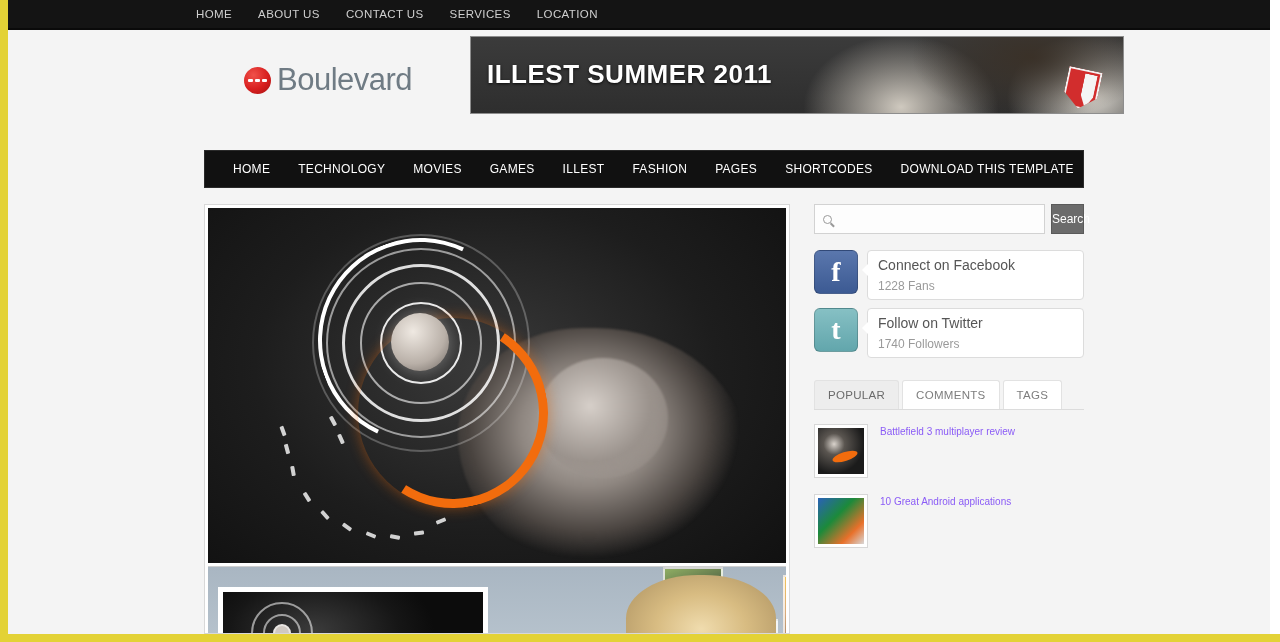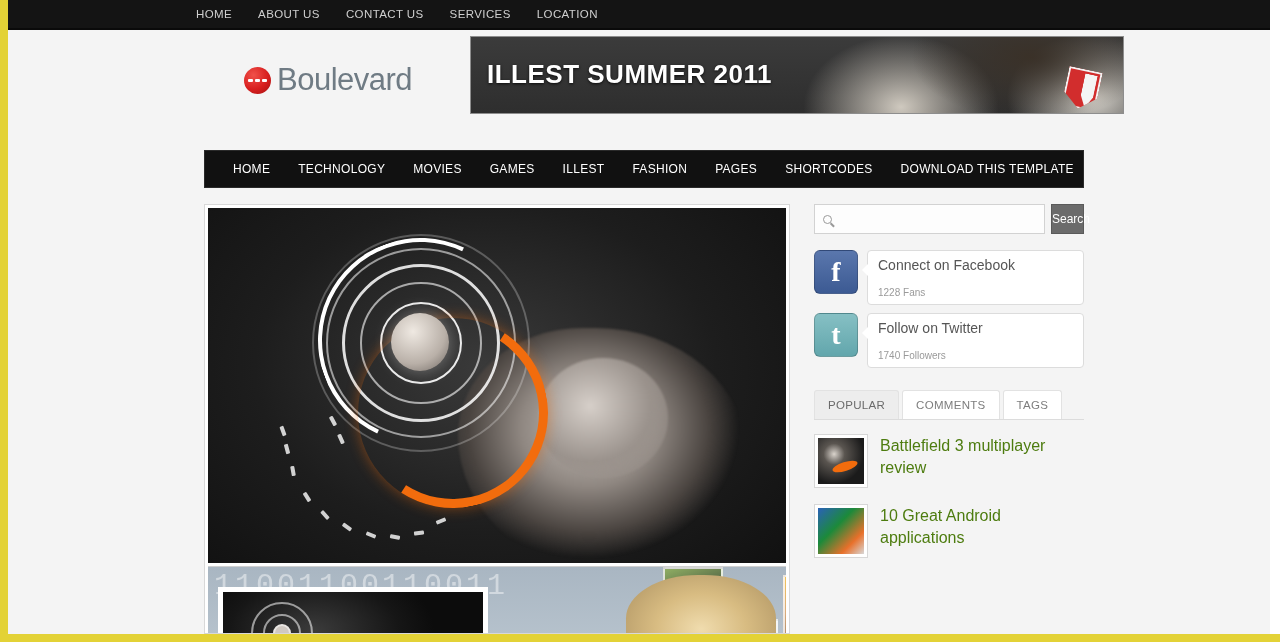--- a/index.html
+++ b/index.html
@@ -240,21 +240,21 @@
   .social-body {
     flex: 1; background: #fff; border: 1px solid #dcdcdc; border-radius: 4px;
     padding: 6px 10px; position: relative;
   }
   .social-body::before {
     content: ""; position: absolute; left: -6px; top: 13px;
     border-top: 6px solid transparent; border-bottom: 6px solid transparent;
     border-right: 6px solid #fff;
   }
   .social-ttl { font-size: 14px; color: #555; }
-  .social-sub { font-size: 10px; color: #9a9a9a; margin-top: 14px; }
+  .social-sub { font-size: 12px; color: #9a9a9a; margin-top: 6px; }
   .tabs {
     margin-top: 22px; display: flex; gap: 3px;
     border-bottom: 1px solid #dcdcdc;
   }
   .tab {
     padding: 8px 13px; font-size: 11.5px; color: #7d7d7d; letter-spacing: .3px;
     border: 1px solid #e2e2e2; border-bottom: none; background: #fff;
     border-radius: 3px 3px 0 0;
   }
   .tab.active { background: #ededed; color: #6a6a6a; }
@@ -269,21 +269,21 @@
     background: radial-gradient(circle at 35% 35%, #d9d3cc 0%, #5a5550 25%, #1b1b1b 70%);
     position: relative; overflow: hidden;
   }
   .th1::after {
     content: ""; position: absolute; left: 14px; top: 24px; width: 26px; height: 9px;
     background: #f26c0d; border-radius: 50%; transform: rotate(-18deg);
   }
   .th2 {
     background: linear-gradient(135deg, #2a62b8 0%, #1c8a3a 40%, #e8702a 75%, #d8d8d8 100%);
   }
-  .post-title { font-size: 16px; color: #4d7c0f; line-height: 1.4; padding-top: 1px; }
+  .post-title { font-size: 10px; color: #8b5cf6; line-height: 1.4; padding-top: 1px; }
 </style>
 </head>
 <body>
 
 <div id="frame">
 
   <div class="topbar">
     <div class="topbar-inner">
       <a href="#">HOME</a>
       <a href="#">ABOUT US</a>
@@ -343,21 +343,20 @@
         <i style="left:98px;  top:110px;transform:rotate(22deg);"></i>
         <i style="left:122px; top:112px;transform:rotate(10deg);"></i>
         <i style="left:146px; top:108px;transform:rotate(-8deg);"></i>
         <i style="left:168px; top:96px; transform:rotate(-22deg);"></i>
         <i style="left:60px;  top:-4px; transform:rotate(62deg);"></i>
         <i style="left:68px;  top:14px; transform:rotate(66deg);"></i>
       </div>
     </div>
 
     <div class="slider2">
-      <div class="binary">11001100110011</div>
       <div class="binary2">0010</div>
       <div class="photo p1"></div>
       <div class="photo p2"></div>
       <div class="photo p3"></div>
       <div class="blonde"></div>
       <div class="inner-shot">
         <div>
           <div class="inner-ring" style="left:28px;  top:10px; width:62px; height:62px;"></div>
           <div class="inner-ring" style="left:40px;  top:22px; width:38px; height:38px;"></div>
           <div class="inner-ring" style="left:50px;  top:32px; width:18px; height:18px; background:#cfc8c1;"></div>

